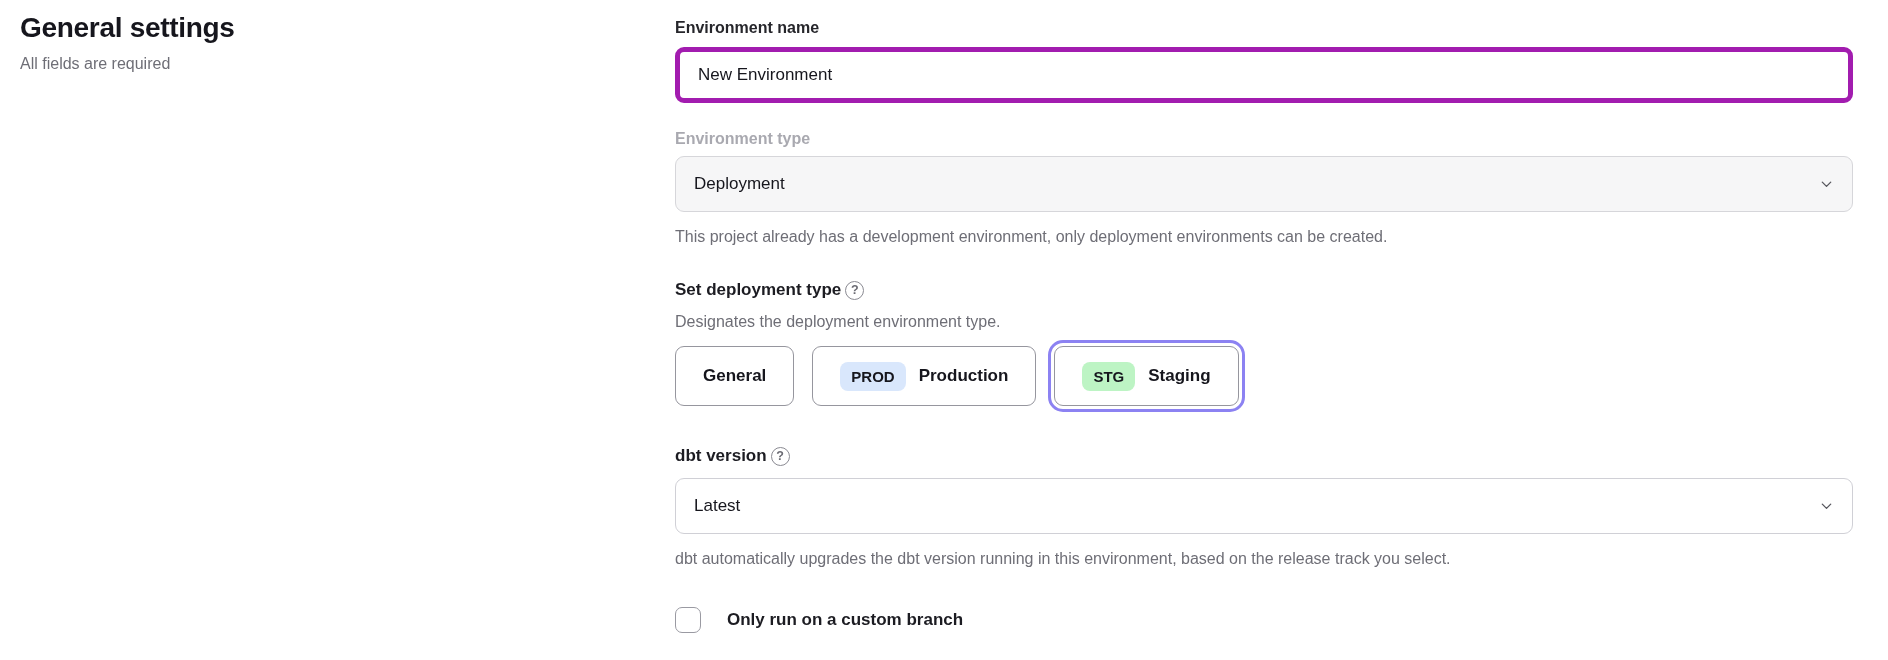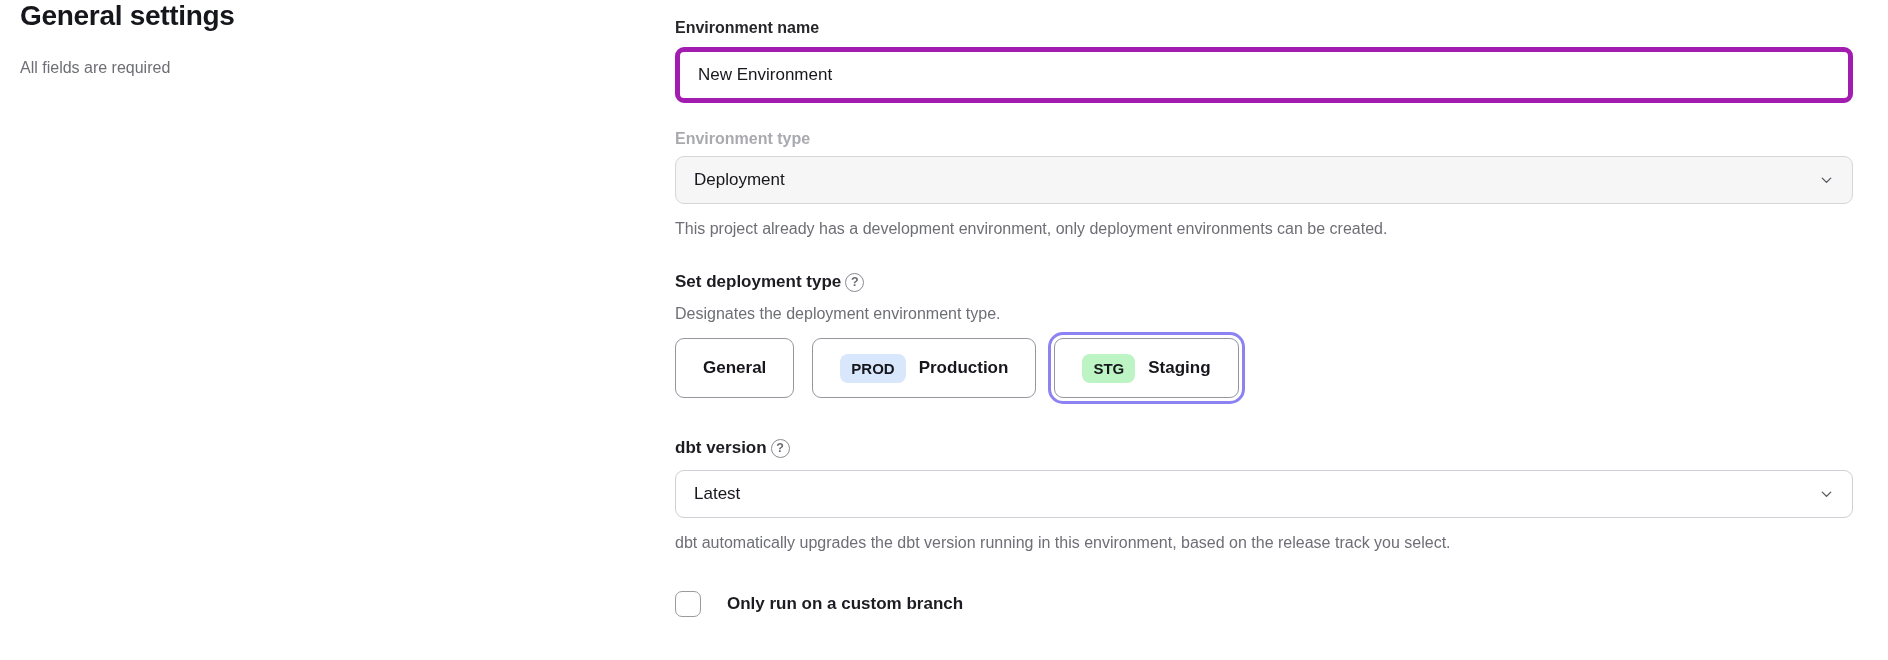--- a/index.html
+++ b/index.html
@@ -6,45 +6,45 @@
   html, body { background: #ffffff; }
   body {
     width: 1888px; height: 660px;
     font-family: "Liberation Sans", sans-serif;
     color: #16161d;
     overflow: hidden;
   }
   .page { position: relative; width: 1888px; height: 660px; background: #fff; }
 
   
-  .intro { position: absolute; left: 20px; top: 0; width: 560px; }
+  .intro { position: absolute; left: 20px; top: 12px; width: 560px; }
   .intro h1 {
     font-size: 28px; font-weight: 700; letter-spacing: -0.3px; color: #16161d;
   }
-  .intro .sub { margin-top: 27px; font-size: 16px; color: #6e6e76; }
+  .intro .sub { margin-top: 11px; font-size: 16px; color: #6e6e76; }
 
   
   .form { position: absolute; left: 675px; top: 18px; width: 1178px; }
 
   .field-label {
     display: block; font-size: 16px; font-weight: 600; color: #26262b;
     margin-bottom: 10px; line-height: 19px;
   }
   .field-label.disabled { color: #a9a9b0; }
 
   .text-input {
     width: 100%; height: 56px;
     border: 5px solid #a21caf; border-radius: 9px;
     font-family: "Liberation Sans", sans-serif;
     font-size: 17px; color: #16161d; padding: 0 18px;
     background: #fff; outline: none;
   }
 
   .select {
-    position: relative; width: 100%; height: 48px;
+    position: relative; width: 100%; height: 56px;
     border: 1px solid #d0d0d6; border-radius: 9px;
     display: flex; align-items: center;
     padding: 0 18px; font-size: 17px; color: #16161d;
     background: #fff; cursor: pointer;
   }
   .select.disabled { background: #f6f6f7; border-color: #d6d6da; cursor: default; }
   .select .chev { position: absolute; right: 18px; top: 50%; transform: translateY(-50%); display: flex; }
 
   .helper { font-size: 16px; color: #6e6e76; line-height: 20px; }
 

